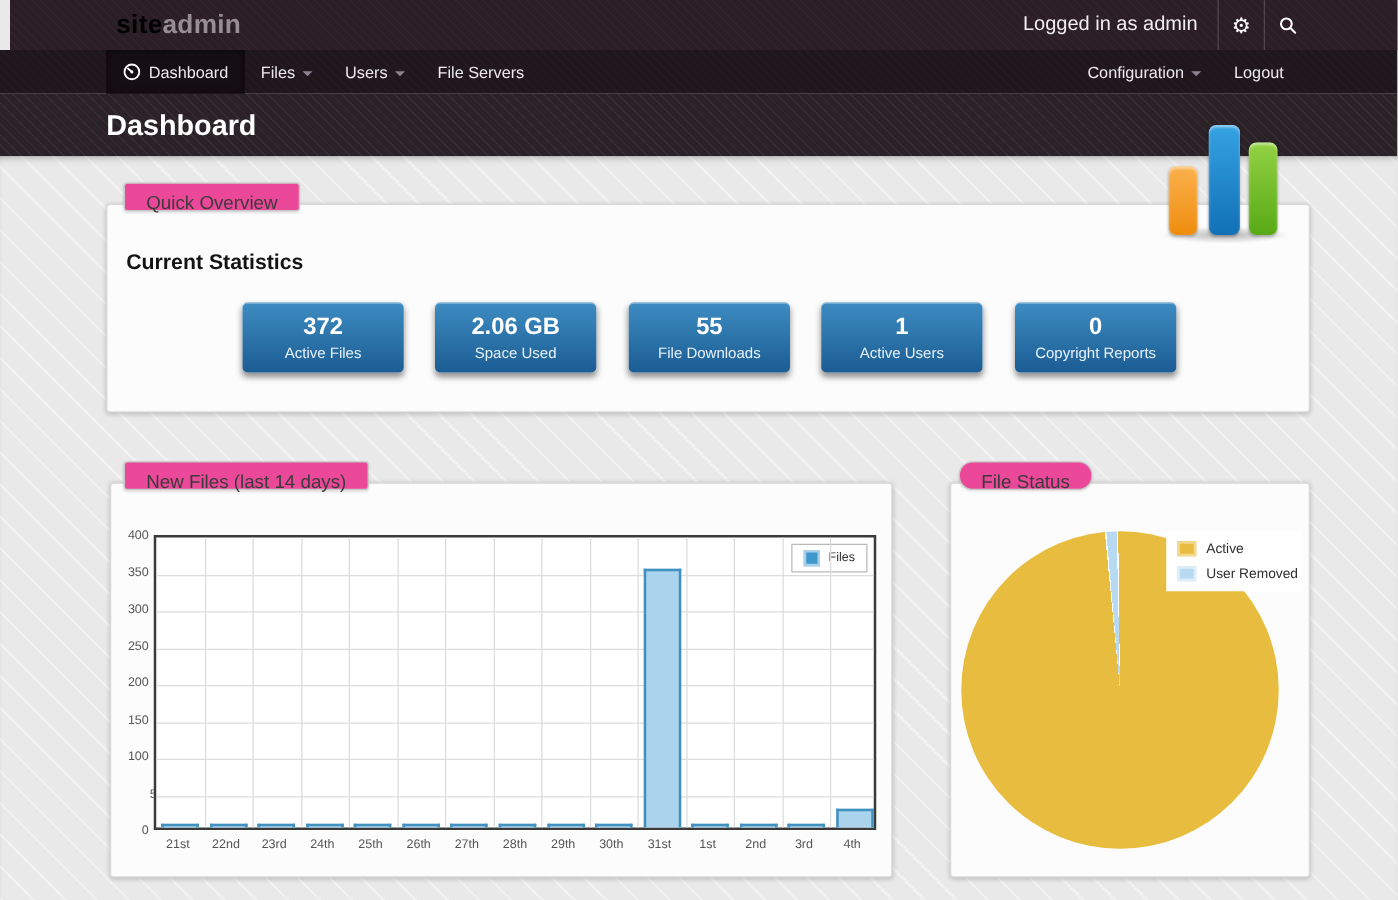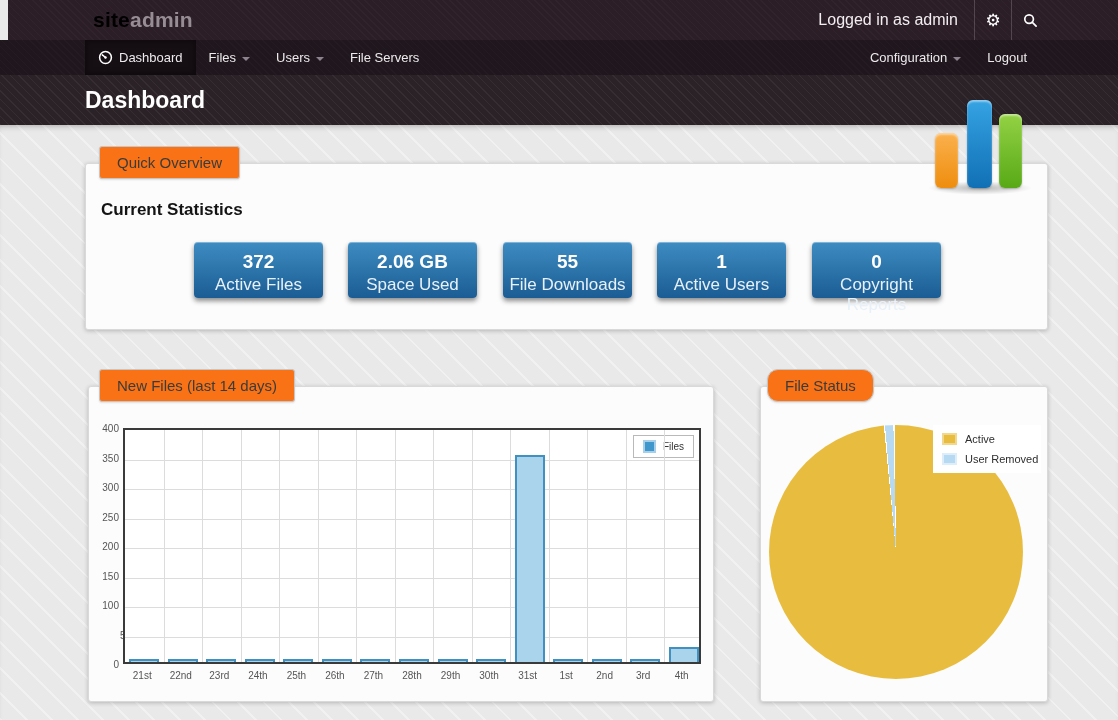--- a/index.html
+++ b/index.html
@@ -62,33 +62,33 @@
   .deco .dbar { position:absolute; border-radius:6px; box-shadow:inset 0 2px 2px rgba(255,255,255,.45), 0 1px 2px rgba(0,0,0,.25); }
   .deco .d-orange { left:5px;  top:38px; width:23px; height:55px; background:linear-gradient(180deg,#fbb14d,#ee8d0e); }
   .deco .d-blue   { left:37px; top:5px;  width:25px; height:88px; background:linear-gradient(180deg,#35a3e3,#1170b5); }
   .deco .d-green  { left:69px; top:19px; width:23px; height:74px; background:linear-gradient(180deg,#93d244,#58a916); }
   .deco .d-shadow { position:absolute; left:-4px; top:86px; width:108px; height:14px;
     background:radial-gradient(ellipse at center, rgba(0,0,0,0.28) 0%, rgba(0,0,0,0) 68%); }
 
   
   .panel { position:absolute; background:#fcfcfc; border:1px solid #d9d9d9; border-radius:3px;
            box-shadow:0 1px 4px rgba(0,0,0,0.22); }
-  .tab { position:absolute; height:33px; line-height:31px; padding:0 17px; background:#f97316;
+  .tab { position:absolute; height:23px; line-height:31px; padding:0 17px; background:#ec4899;
          border:1px solid #c6c6c6; border-radius:3px; font-size:15px; color:#3b3b3b;
          box-shadow:0 1px 2px rgba(0,0,0,0.12); z-index:6; white-space:nowrap; }
 
   #overview-panel { left:85px; top:163px; width:963px; height:167px; }
   #overview-tab { left:13px; top:-18px; }
   .stats-heading { position:absolute; left:15px; top:36px; font-size:17px; font-weight:bold; color:#141414; }
   .stat-box { position:absolute; top:78px; width:129px; height:56px; border-radius:4px;
               background:linear-gradient(180deg,#3e8cc2 0%, #2a72a8 55%, #1b5c94 100%);
               box-shadow:inset 0 1px 0 rgba(255,255,255,0.35), 0 3px 5px rgba(0,0,0,0.45);
               color:#fff; text-align:center; cursor:pointer; }
   .stat-box .sv { font-size:19px; font-weight:bold; margin-top:9px; }
-  .stat-box .sl { font-size:17px; margin-top:2px; color:#e8f1f9; }
+  .stat-box .sl { font-size:12px; margin-top:2px; color:#e8f1f9; }
 
   
   #files-panel { left:88px; top:386px; width:626px; height:316px; }
   #files-tab { left:10px; top:-18px; }
   #bar-plot { position:absolute; left:34px; top:41px; width:578px; height:236px;
               border:2px solid #3a3a3a; background:#fff; }
   .gl-v { position:absolute; top:0; bottom:0; width:1px; background:#dcdcdc; }
   .gl-h { position:absolute; left:0; right:0; height:1px; background:#dcdcdc; }
   .bar { position:absolute; bottom:0; background:#aad4ec; border:2px solid #4090c0; border-bottom:none; }
   .ylabel { position:absolute; width:26px; text-align:right; font-size:10px; color:#555; }

